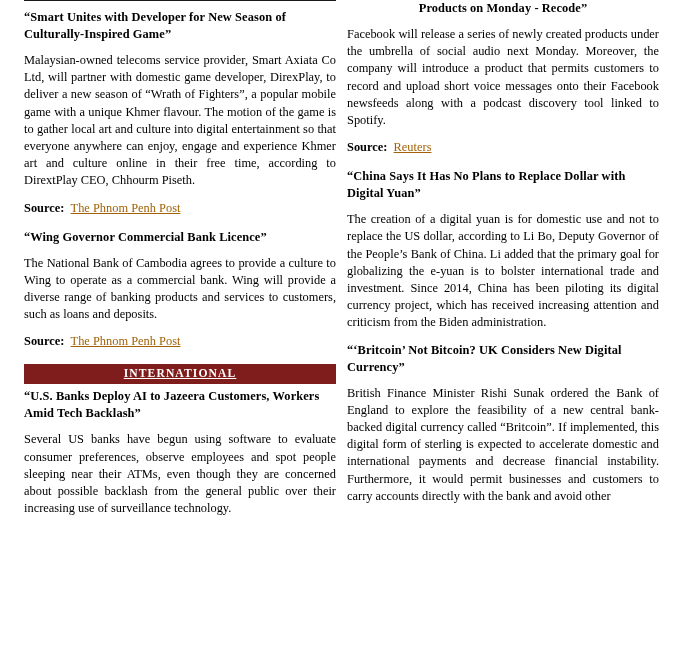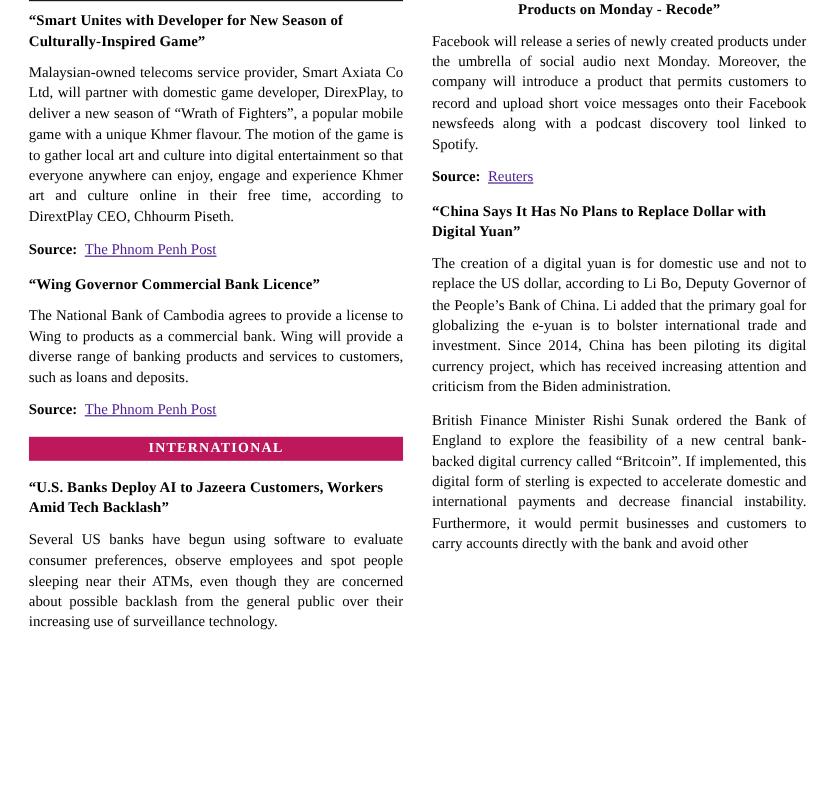--- a/index.html
+++ b/index.html
@@ -15,21 +15,21 @@
     overflow: hidden;
   }
   .page {
     width: 700px;
     height: 660px;
     position: relative;
     box-sizing: border-box;
     padding: 0 24px;
     display: flex;
     flex-direction: row;
-    gap: 24px;
+    gap: 11px;
   }
   .col {
     width: 312px;
     box-sizing: border-box;
     position: relative;
   }
   .rule {
     border-top: 1.6px solid #1a1a1a;
     width: 100%;
     margin: 0 0 8px 0;
@@ -59,33 +59,34 @@
     font-family: "Liberation Serif", serif;
     font-size: 12.4px;
     line-height: 17px;
     margin: 0 0 12px 0;
   }
   .source-label {
     font-weight: bold;
     margin-top: 16px;
   }
   .source-link {
-    color: #4c1d95;
+    color: #a16207;
     text-decoration: underline;
   }
   .section-band {
-    background: #be185d;
+    background: #7f1d1d;
     color: #ffffff;
     font-family: "Liberation Serif", serif;
     font-weight: bold;
     font-size: 11.6px;
     letter-spacing: 1.1px;
     text-align: center;
     padding: 3px 0 4px 0;
-    margin: 14px 0 14px 0;
+    margin: 14px 0 4px 0;
+    text-decoration: underline;
   }
   .spacer-top {
     height: 0px;
   }
   .clip {
     overflow: hidden;
   }
   .col-right .headline.firstline {
     margin-top: 0;
     text-align: center;
@@ -103,21 +104,21 @@
 
     <div class="body">Malaysian-owned telecoms service provider, Smart Axiata Co Ltd, will partner with domestic game developer, DirexPlay, to deliver a new season of “Wrath of Fighters”, a popular mobile game with a unique Khmer flavour. The motion of the game is to gather local art and culture into digital entertainment so that everyone anywhere can enjoy, engage and experience Khmer art and culture online in their free time, according to DirextPlay CEO, Chhourm Piseth.</div>
 
     <div class="source">
       <span class="source-label">Source:</span>
       <span>&nbsp;</span><a class="source-link" href="#">The Phnom Penh Post</a>
     </div>
 
     <div class="headline">“Wing Governor Commercial Bank Licence”</div>
 
-    <div class="body">The National Bank of Cambodia agrees to provide a license to Wing to products as a commercial bank. Wing will provide a diverse range of banking products and services to customers, such as loans and deposits.</div>
+    <div class="body">The National Bank of Cambodia agrees to provide a culture to Wing to operate as a commercial bank. Wing will provide a diverse range of banking products and services to customers, such as loans and deposits.</div>
 
     <div class="source">
       <span class="source-label">Source:</span>
       <span>&nbsp;</span><a class="source-link" href="#">The Phnom Penh Post</a>
     </div>
 
     <div class="section-band">INTERNATIONAL</div>
 
     <div class="headline">“U.S. Banks Deploy AI to Jazeera Customers, Workers Amid Tech Backlash”</div>
 
@@ -134,17 +135,18 @@
     <div class="source">
       <span class="source-label">Source:</span>
       <span>&nbsp;</span><a class="source-link" href="#">Reuters</a>
     </div>
 
     <div class="headline">“China Says It Has No Plans to Replace Dollar with Digital Yuan”</div>
 
     <div class="body">The creation of a digital yuan is for domestic use and not to replace the US dollar, according to Li Bo, Deputy Governor of the People’s Bank of China. Li added that the primary goal for globalizing the e-yuan is to bolster international trade and investment. Since 2014, China has been piloting its digital currency project, which has received increasing attention and criticism from the Biden administration.</div>
 
 
+    <div class="headline">“‘Britcoin’ Not Bitcoin? UK Considers New Digital Currency”</div>
 
     <div class="body">British Finance Minister Rishi Sunak ordered the Bank of England to explore the feasibility of a new central bank-backed digital currency called “Britcoin”. If implemented, this digital form of sterling is expected to accelerate domestic and international payments and decrease financial instability. Furthermore, it would permit businesses and customers to carry accounts directly with the bank and avoid other</div>
   </div>
 
 </div>
 
 </body></html>

